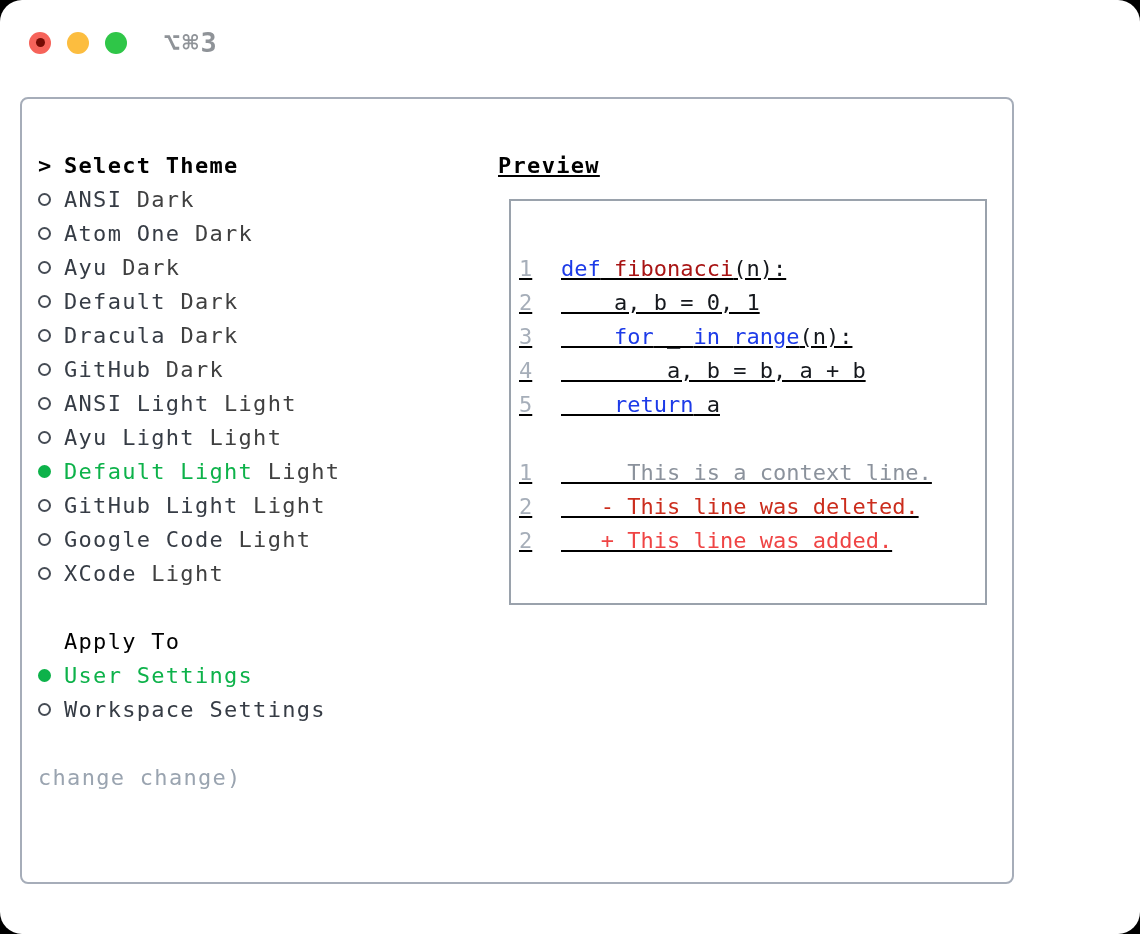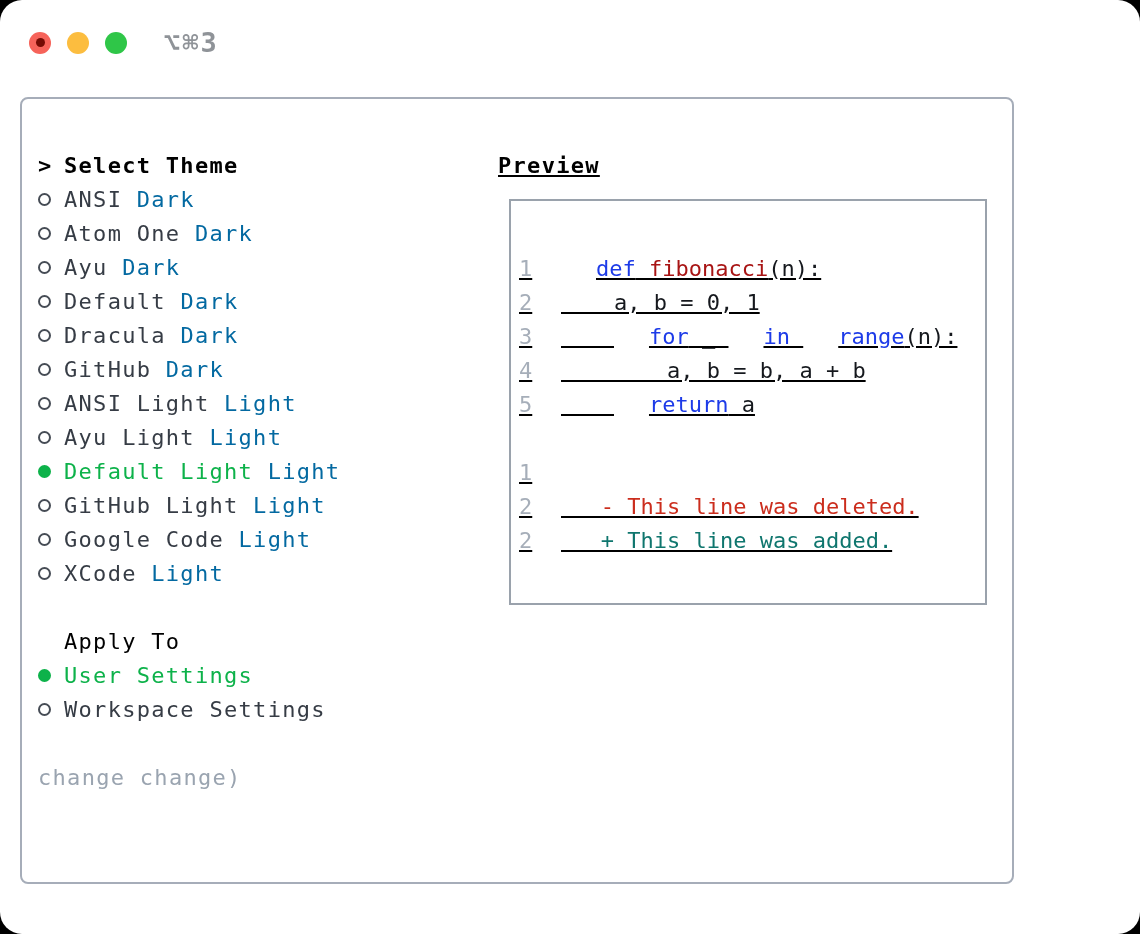--- a/index.html
+++ b/index.html
@@ -28,37 +28,37 @@
          letter-spacing:1.3px; color:#363c45; white-space:pre; }
   .row.blank { height:34px; }
   .marker { display:inline-flex; width:26px; align-items:center; }
   .prompt { font-weight:700; color:#000; }
   .circle { width:13px; height:13px; border:2px solid #464c55; border-radius:50%;
             box-sizing:border-box; display:inline-block; }
   .circle.sel { background:#0db24a; border-color:#0db24a; }
   .h { font-weight:700; color:#000; }
   .h2 { color:#000; }
   .name.sel { color:#0db24a; }
-  .variant { color:#0369a1; }
+  .variant { color:#404040; }
   .hint .row { color:#9aa4b0; }
 
   .right-col { position:absolute; left:476px; top:49px;text-decoration:underline; }
   .preview-box {
     margin-top:17px; margin-left:11px; width:478px; height:406px;
     border:2px solid #9aa2ac; box-sizing:border-box;
     padding:50px 0 0 8px; background:#fff;
   }
   .cline { height:34px; display:flex; align-items:center; font-size:22px; white-space:pre; }
   .ln  { display:inline-block; width:42px; color:#a6aeb9; }
-  .kw  { color:#1d3be8;margin-left:35px; }
+  .kw  { color:#1d3be8; }
   .fn  { color:#a81414; }
   .txt { color:#15181d; }
   .ctx { color:#8b929c; }
   .del { color:#cb2d1d; }
-  .add { color:#0f766e; }
+  .add { color:#ef4444; }
 </style>
 </head>
 <body>
 
 <div class="window">
   <div class="titlebar">
     <span class="tl red">
         <span class="dot"></span>
       </span>
     <span class="tl yellow"></span>
@@ -110,20 +110,20 @@
 
     <div class="right-col">
       <div class="row h">Preview</div>
       <div class="preview-box" id="preview-box">
           <div class="cline"><span class="ln">1</span><span class="kw">def</span><span class="txt"> </span><span class="fn">fibonacci</span><span class="txt">(n):</span></div>
           <div class="cline"><span class="ln">2</span><span class="txt">    a, b = 0, 1</span></div>
           <div class="cline"><span class="ln">3</span><span class="txt">    </span><span class="kw">for</span><span class="txt"> _ </span><span class="kw">in</span><span class="txt"> </span><span class="kw">range</span><span class="txt">(n):</span></div>
           <div class="cline"><span class="ln">4</span><span class="txt">        a, b = b, a + b</span></div>
           <div class="cline"><span class="ln">5</span><span class="txt">    </span><span class="kw">return</span><span class="txt"> a</span></div>
           <div class="cline"><span class="ln"></span></div>
-          <div class="cline"><span class="ln">1</span></div>
+          <div class="cline"><span class="ln">1</span><span class="ctx">     This is a context line.</span></div>
           <div class="cline"><span class="ln">2</span><span class="del">   - This line was deleted.</span></div>
           <div class="cline"><span class="ln">2</span><span class="add">   + This line was added.</span></div>
         </div>
     </div>
 
   </div>
 </div>
 
 </body></html>

